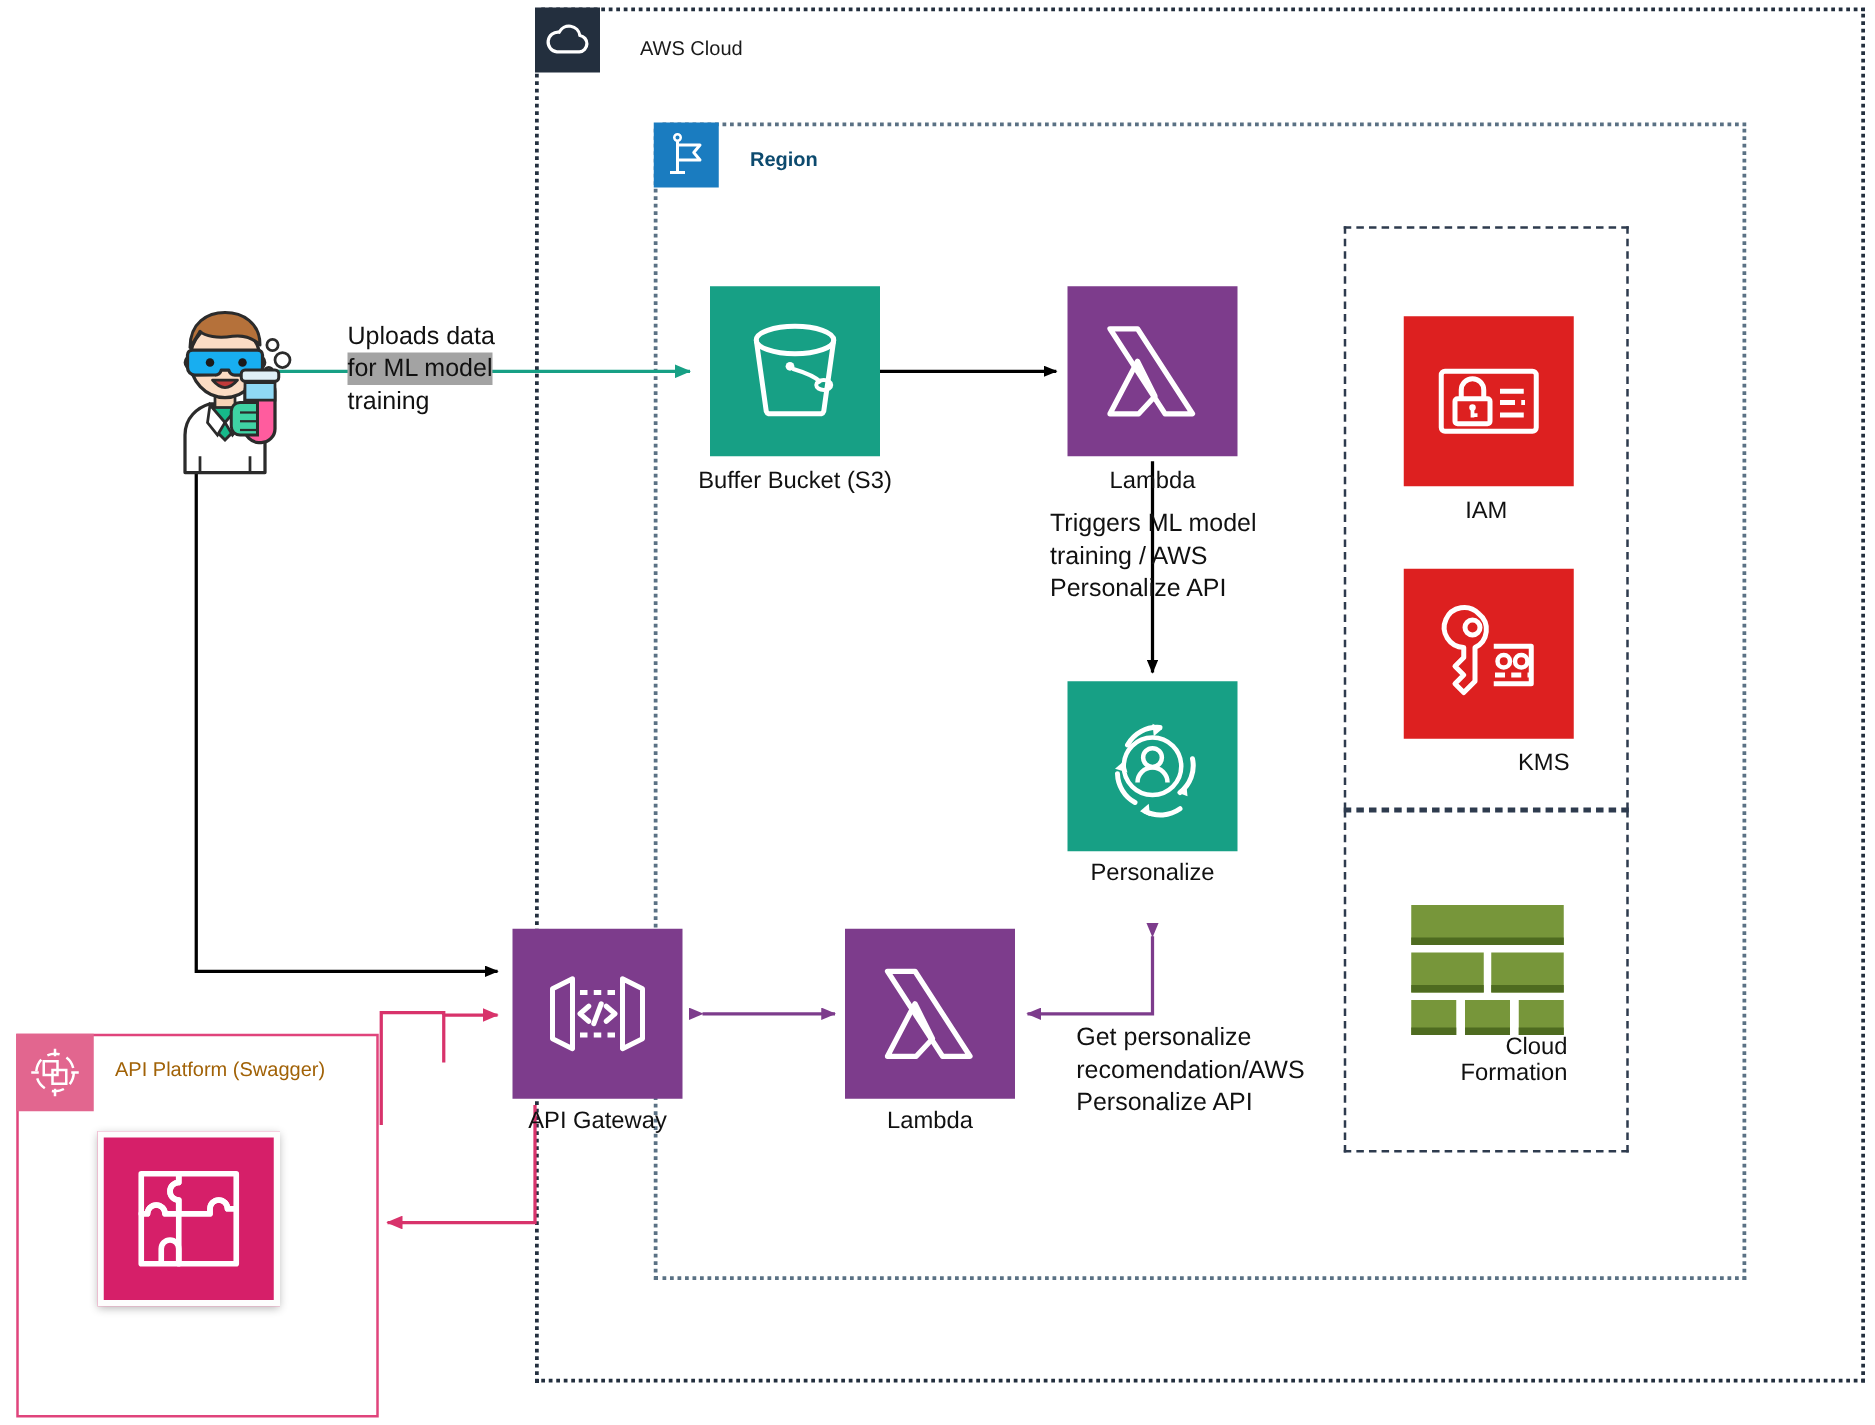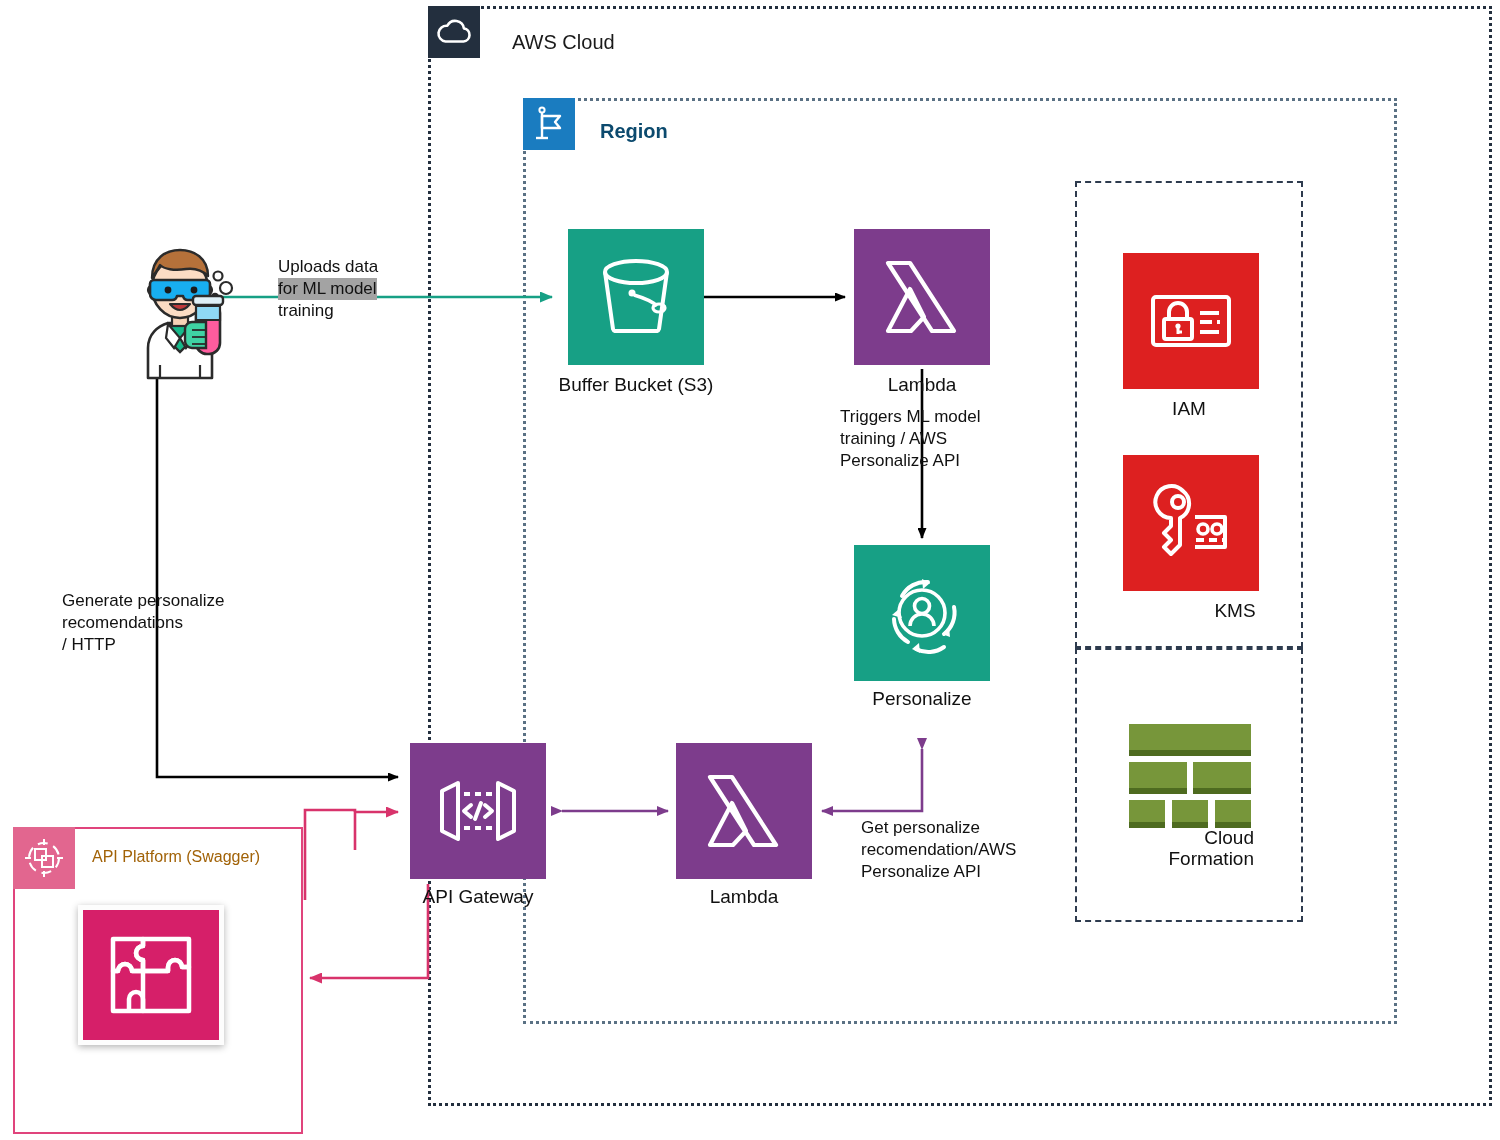--- a/index.html
+++ b/index.html
@@ -29,21 +29,21 @@
     box-sizing: border-box;
   }
   .group-icon {
     width: 52px; height: 52px;
     display: flex; align-items: center; justify-content: center;
   }
   .cloud-icon-box { left: 428px; top: 6px; background: #232F3E; }
   .region-icon-box { left: 523px; top: 98px; background: #1A7CC0; }
 
   .group-label {
-    font-size: 20px; color: #1a1a1a; white-space: nowrap;
+    font-size: 16px; color: #1a1a1a; white-space: nowrap;
   }
   .cloud-label { left: 512px; top: 31px; }
   .region-label { left: 600px; top: 120px; color: #0c4a6e; font-weight: bold; }
 
   
   .dash-box {
     border: 2.5px dashed #2E3B4E;
     box-sizing: border-box;
     background: transparent;
   }
@@ -64,21 +64,21 @@
     position: absolute;
     font-size: 19px; color: #111111;
     text-align: right; white-space: nowrap;
     transform: translateX(-50%);
   }
   .tile-label.multi { white-space: normal; width: 130px; line-height: 1.12; }
 
   
   .edge-label {
     position: absolute;
-    font-size: 17px; color: #111111;
+    font-size: 20px; color: #111111;
     line-height: 1.30;
     background: transparent;
   }
 
   
   .swagger-box {
     left: 13px; top: 827px; width: 290px; height: 307px;
     border: 2.5px solid #E0447C;
     box-sizing: border-box;
     background: #ffffff;
@@ -343,25 +343,20 @@
     <div style="background:#a3a3a3; display:inline-block;">for ML model</div>
     <div>training</div>
   </div>
 
   <div class="edge-label" style="left:840px; top:406px;">
     <div>Triggers ML model</div>
     <div>training / AWS</div>
     <div>Personalize API</div>
   </div>
 
-  <div class="edge-label" style="left:62px; top:590px;">
-    <div>Generate personalize</div>
-    <div>recomendations</div>
-    <div>/ HTTP</div>
-  </div>
 
   <div class="edge-label" style="left:850px; top:817px;margin-left:11px;">
     <div>Get personalize</div>
     <div>recomendation/AWS</div>
     <div>Personalize API</div>
   </div>
 
 </div>
 
 </body></html>

